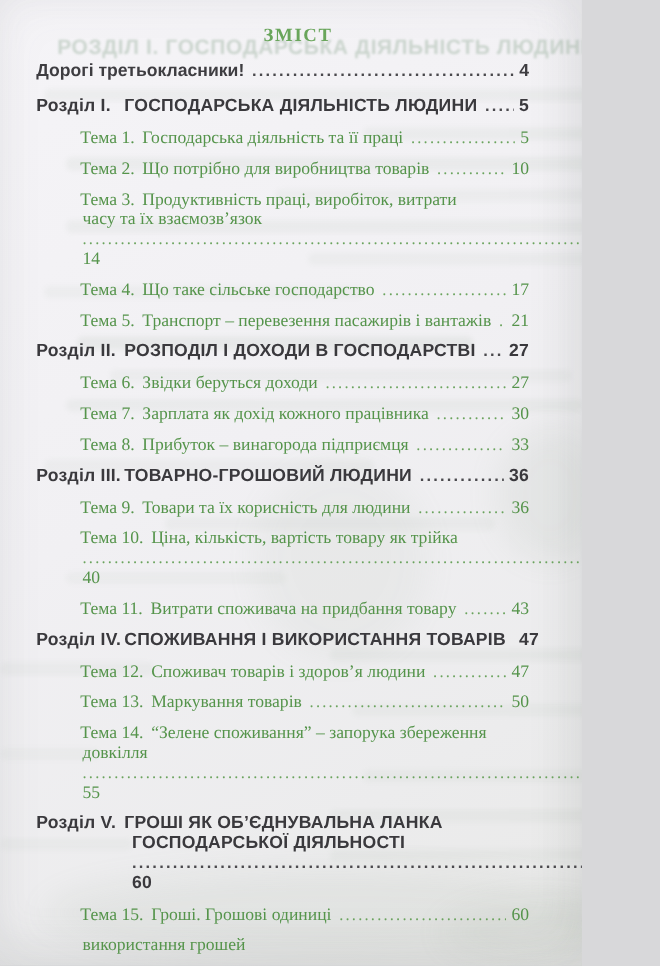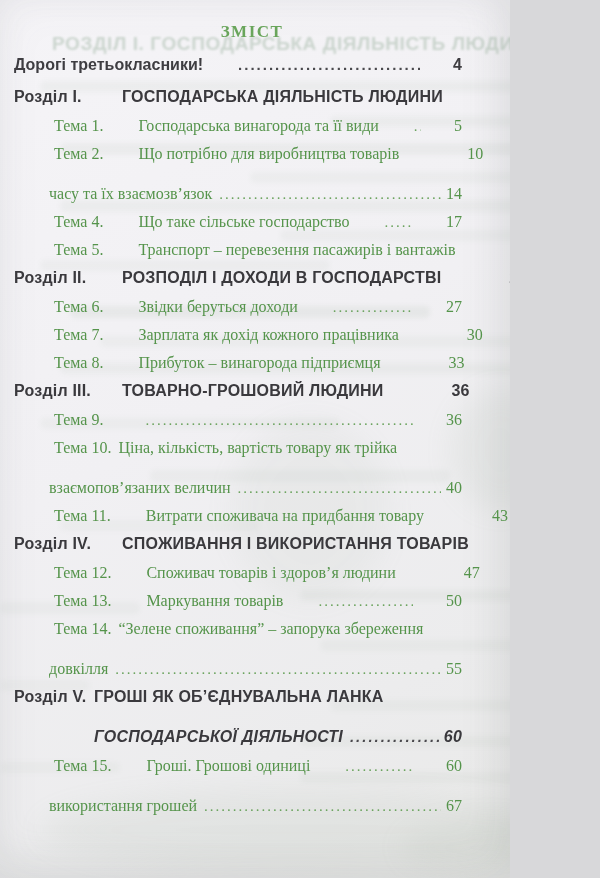--- a/index.html
+++ b/index.html
@@ -1,44 +1,45 @@
 <!DOCTYPE html>
 <html><head>
 <meta charset="utf-8">
 <style>
   html,body{margin:0;padding:0;background:#d8d8da;}
   .page{
     position:relative;width:510px;height:878px;overflow:hidden;
     background:linear-gradient(150deg,#f5f4f7 0%,#f1f0f3 45%,#ececed 78%,#e9e9e8 100%);
     box-shadow:inset 0 0 45px rgba(120,120,126,.07), inset -12px -18px 40px rgba(112,118,108,.10);
     font-family:"Liberation Serif", serif;
+    padding-left:19px;
   }
   
   .ghost-layer{position:absolute;inset:0;z-index:1;pointer-events:none;}
   .ghost-heading{
     position:absolute;left:52px;top:33px;width:548px;
     font:bold 19px "Liberation Sans", sans-serif;color:#93ac97;opacity:.42;
     letter-spacing:.6px;white-space:nowrap;overflow:hidden;filter:blur(1.2px);
   }
   .g{position:absolute;background:#879c86;border-radius:5px;filter:blur(2.5px);}
   .blob{position:absolute;background:#94a391;border-radius:50%;filter:blur(14px);}
   
   .toc{position:relative;z-index:2;padding:22px 48px 0 14px;}
   .toc-title{
     text-align:center;text-indent:28px;margin:0 0 14px 0;
     font:bold 17px "Liberation Serif", serif;color:#69a55b;letter-spacing:1.5px;
   }
-  .row{display:flex;align-items:flex-start;line-height:18px;margin:0 0 10px 0;gap:28px;}
+  .row{display:flex;align-items:flex-start;line-height:18px;margin:0 0 10px 0;}
   .row.two{display:block;}
   .l1,.l2{display:flex;align-items:baseline;}
-  .l2{margin-top:22px;}
+  .l2{margin-top:0;flex-direction:column;}
   .intro{font:bold 16px "Liberation Sans", sans-serif;color:#3e3d41;margin-bottom:14px;}
   .s{font:bold 16px "Liberation Sans", sans-serif;color:#3a393d;letter-spacing:.2px;margin-top:2px;margin-bottom:11px;}
   .s .px{width:80px;flex-shrink:0;white-space:nowrap;}
-  .s.two .l2{padding-left:80px;font-style:italic;}
+  .s.two .l2{padding-left:80px;}
   .t{padding-left:24px;font:16px "Liberation Serif", serif;color:#55944b;}
   .t .px{margin-right:7px;white-space:nowrap;margin-left:16px;}
   .t.two .l2{padding-left:11px;}
   .tx{white-space:nowrap;}
   .dots{flex:1;overflow:hidden;white-space:nowrap;margin:0 5px 0 7px;}
   .dots::after{
     content:"........................................................................................................................";
     letter-spacing:2px;font-size:15px;
   }
   .t .dots::after{color:#6aa35d;}
@@ -90,33 +91,37 @@
 
     <div class="row s">
       <span class="px">Розділ I.</span>
       <span class="tx">ГОСПОДАРСЬКА ДІЯЛЬНІСТЬ ЛЮДИНИ</span>
       <span class="dots"></span>
       <span class="pg">5</span>
     </div>
 
     <div class="row t">
       <span class="px">Тема 1.</span>
-      <span class="tx">Господарська винагорода та її види</span>
+      <span class="tx">Господарська діяльність та її праці</span>
       <span class="dots"></span>
       <span class="pg">5</span>
     </div>
 
     <div class="row t">
       <span class="px">Тема 2.</span>
       <span class="tx">Що потрібно для виробництва товарів</span>
       <span class="dots"></span>
       <span class="pg">10</span>
     </div>
 
     <div class="row t two">
+      <div class="l1">
+        <span class="px">Тема 3.</span>
+        <span class="tx">Продуктивність праці, виробіток, витрати</span>
+      </div>
       <div class="l2">
         <span class="tx">часу та їх взаємозв’язок</span>
         <span class="dots"></span>
         <span class="pg">14</span>
       </div>
     </div>
 
     <div class="row t">
       <span class="px">Тема 4.</span>
       <span class="tx">Що таке сільське господарство</span>
@@ -161,31 +166,31 @@
 
     <div class="row s">
       <span class="px">Розділ III.</span>
       <span class="tx">ТОВАРНО-ГРОШОВИЙ ЛЮДИНИ</span>
       <span class="dots"></span>
       <span class="pg">36</span>
     </div>
 
     <div class="row t">
       <span class="px">Тема 9.</span>
+      <span class="tx">Товари та їх корисність для людини</span>
       <span class="dots"></span>
       <span class="pg">36</span>
     </div>
 
     <div class="row t two">
       <div class="l1">
         <span class="px">Тема 10.</span>
         <span class="tx">Ціна, кількість, вартість товару як трійка</span>
       </div>
       <div class="l2">
-        <span class="tx">взаємопов’язаних величин</span>
         <span class="dots"></span>
         <span class="pg">40</span>
       </div>
     </div>
 
     <div class="row t">
       <span class="px">Тема 11.</span>
       <span class="tx">Витрати споживача на придбання товару</span>
       <span class="dots"></span>
       <span class="pg">43</span>

